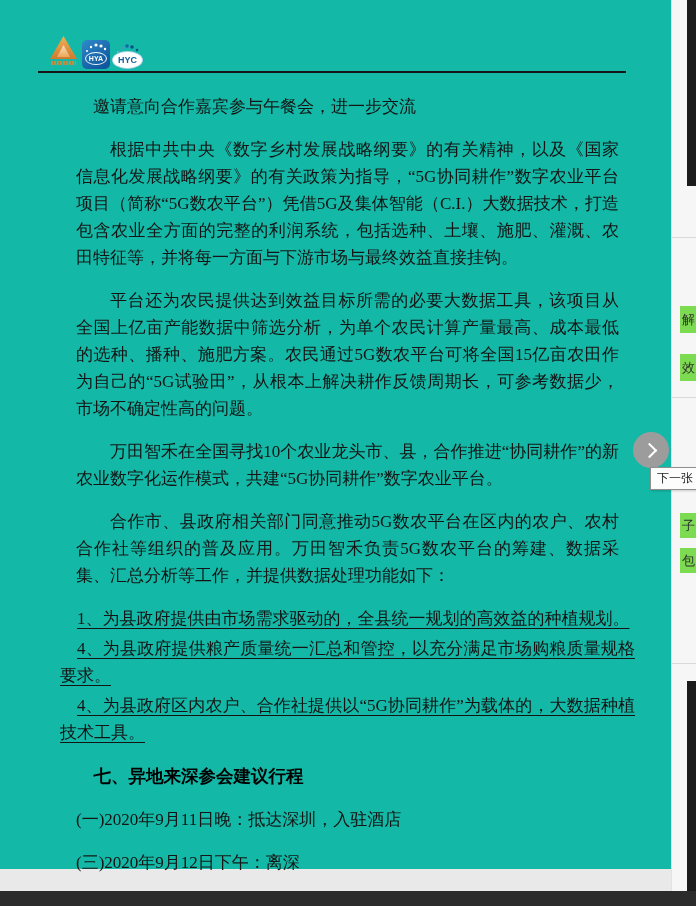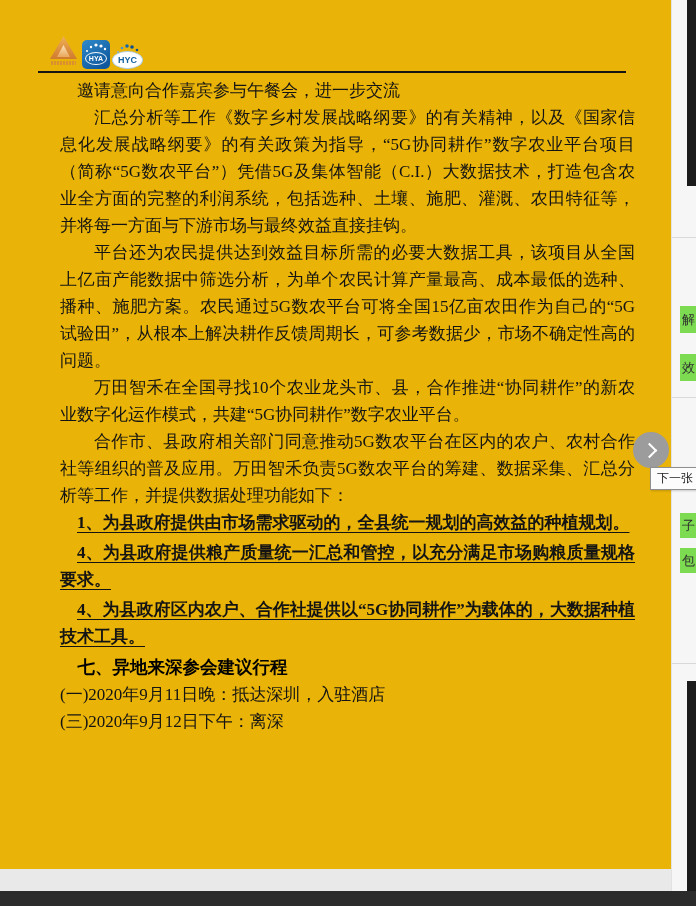--- a/index.html
+++ b/index.html
@@ -3,42 +3,42 @@
 <meta charset="utf-8">
 <style>
   html,body{margin:0;padding:0;}
   body{
     width:696px;height:906px;position:relative;overflow:hidden;
     background:#e9e9e9;
     font-family:"Liberation Sans",sans-serif;
   }
   
   .page{
-    position:absolute;left:0;top:0;width:671px;height:869px;background:#eab308;
+    position:absolute;left:0;top:0;width:671px;height:869px;background:#14b8a6;
   }
   .rule{
     position:absolute;left:38px;top:71px;width:588px;height:2px;background:#151515;
   }
   .doc-body{
     position:absolute;left:60px;top:77px;width:575px;
     font-family:"Liberation Serif",serif;
     font-size:17px;line-height:27px;color:#141414;
     text-align:justify;
   }
-  .doc-body p{margin:0;}
+  .doc-body p{margin:16px;}
   .p  {text-indent:2em;}
   .p1 {text-indent:1em;}
   .p0 {text-indent:0;}
   .h{
     margin:0;text-indent:1em;font-weight:bold;color:#000;
     font-family:"Liberation Sans",sans-serif;font-size:17.5px;line-height:28px;
   }
   .u{
     text-indent:1em;text-decoration:underline;text-underline-offset:4px;
-    text-decoration-thickness:1px;margin:0 0 3px 0 !important;font-weight:bold;
+    text-decoration-thickness:1px;margin:0 0 3px 0 !important;
   }
   .footer-page{
     position:absolute;left:60px;top:835px;width:575px;text-align:center;
     font-family:"Liberation Serif",serif;font-size:13px;font-weight:bold;color:#111;
     letter-spacing:1px;
   }
   
   .logo-pyramid{
     position:absolute;left:50px;top:36px;width:27px;height:23px;
     background:linear-gradient(180deg,#f0b055 0%,#d07a2e 100%);
@@ -127,21 +127,21 @@
 
   <div class="logo-hyc">
     <div class="dots"></div>
     <div class="ellipse">HYC</div>
   </div>
 
   <div class="rule"></div>
 
   <div class="doc-body">
     <p class="p1">邀请意向合作嘉宾参与午餐会，进一步交流</p>
-    <p class="p">汇总分析等工作《数字乡村发展战略纲要》的有关精神，以及《国家信息化发展战略纲要》的有关政策为指导，“5G协同耕作”数字农业平台项目（简称“5G数农平台”）凭借5G及集体智能（C.I.）大数据技术，打造包含农业全方面的完整的利润系统，包括选种、土壤、施肥、灌溉、农田特征等，并将每一方面与下游市场与最终效益直接挂钩。</p>
+    <p class="p">根据中共中央《数字乡村发展战略纲要》的有关精神，以及《国家信息化发展战略纲要》的有关政策为指导，“5G协同耕作”数字农业平台项目（简称“5G数农平台”）凭借5G及集体智能（C.I.）大数据技术，打造包含农业全方面的完整的利润系统，包括选种、土壤、施肥、灌溉、农田特征等，并将每一方面与下游市场与最终效益直接挂钩。</p>
     <p class="p">平台还为农民提供达到效益目标所需的必要大数据工具，该项目从全国上亿亩产能数据中筛选分析，为单个农民计算产量最高、成本最低的选种、播种、施肥方案。农民通过5G数农平台可将全国15亿亩农田作为自己的“5G试验田”，从根本上解决耕作反馈周期长，可参考数据少，市场不确定性高的问题。</p>
     <p class="p">万田智禾在全国寻找10个农业龙头市、县，合作推进“协同耕作”的新农业数字化运作模式，共建“5G协同耕作”数字农业平台。</p>
     <p class="p">合作市、县政府相关部门同意推动5G数农平台在区内的农户、农村合作社等组织的普及应用。万田智禾负责5G数农平台的筹建、数据采集、汇总分析等工作，并提供数据处理功能如下：</p>
     <p class="u">1、为县政府提供由市场需求驱动的，全县统一规划的高效益的种植规划。</p>
     <p class="u">4、为县政府提供粮产质量统一汇总和管控，以充分满足市场购粮质量规格要求。</p>
     <p class="u">4、为县政府区内农户、合作社提供以“5G协同耕作”为载体的，大数据种植技术工具。</p>
     <p class="h">七、异地来深参会建议行程</p>
     <p class="p0">(一)2020年9月11日晚：抵达深圳，入驻酒店</p>
     <p class="p0">(三)2020年9月12日下午：离深</p>
   </div>

